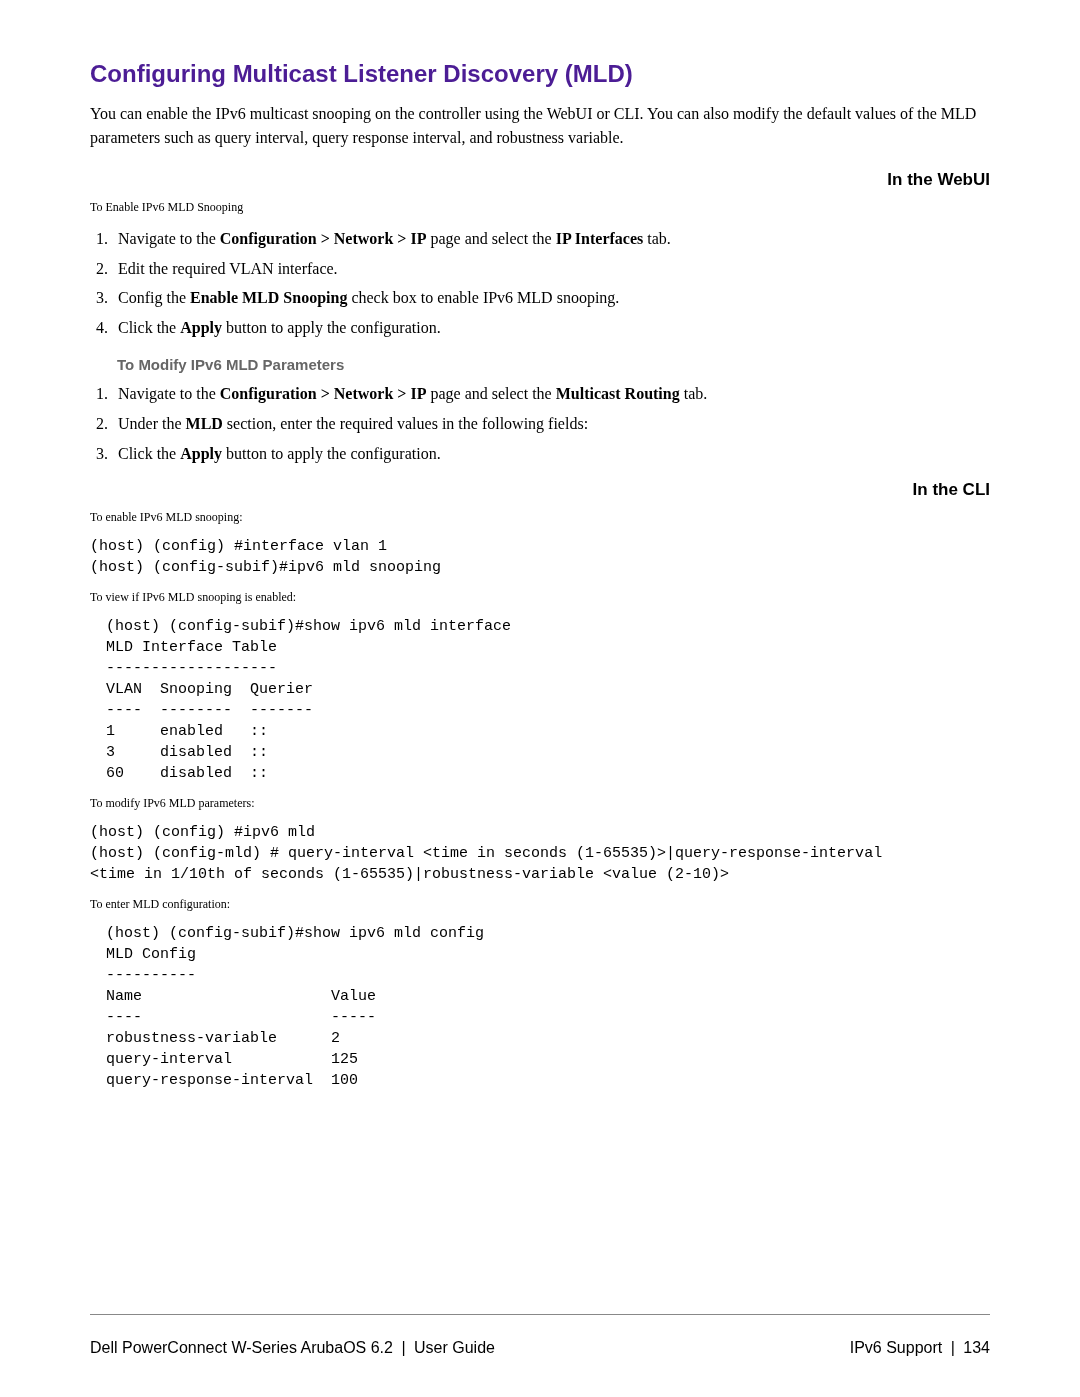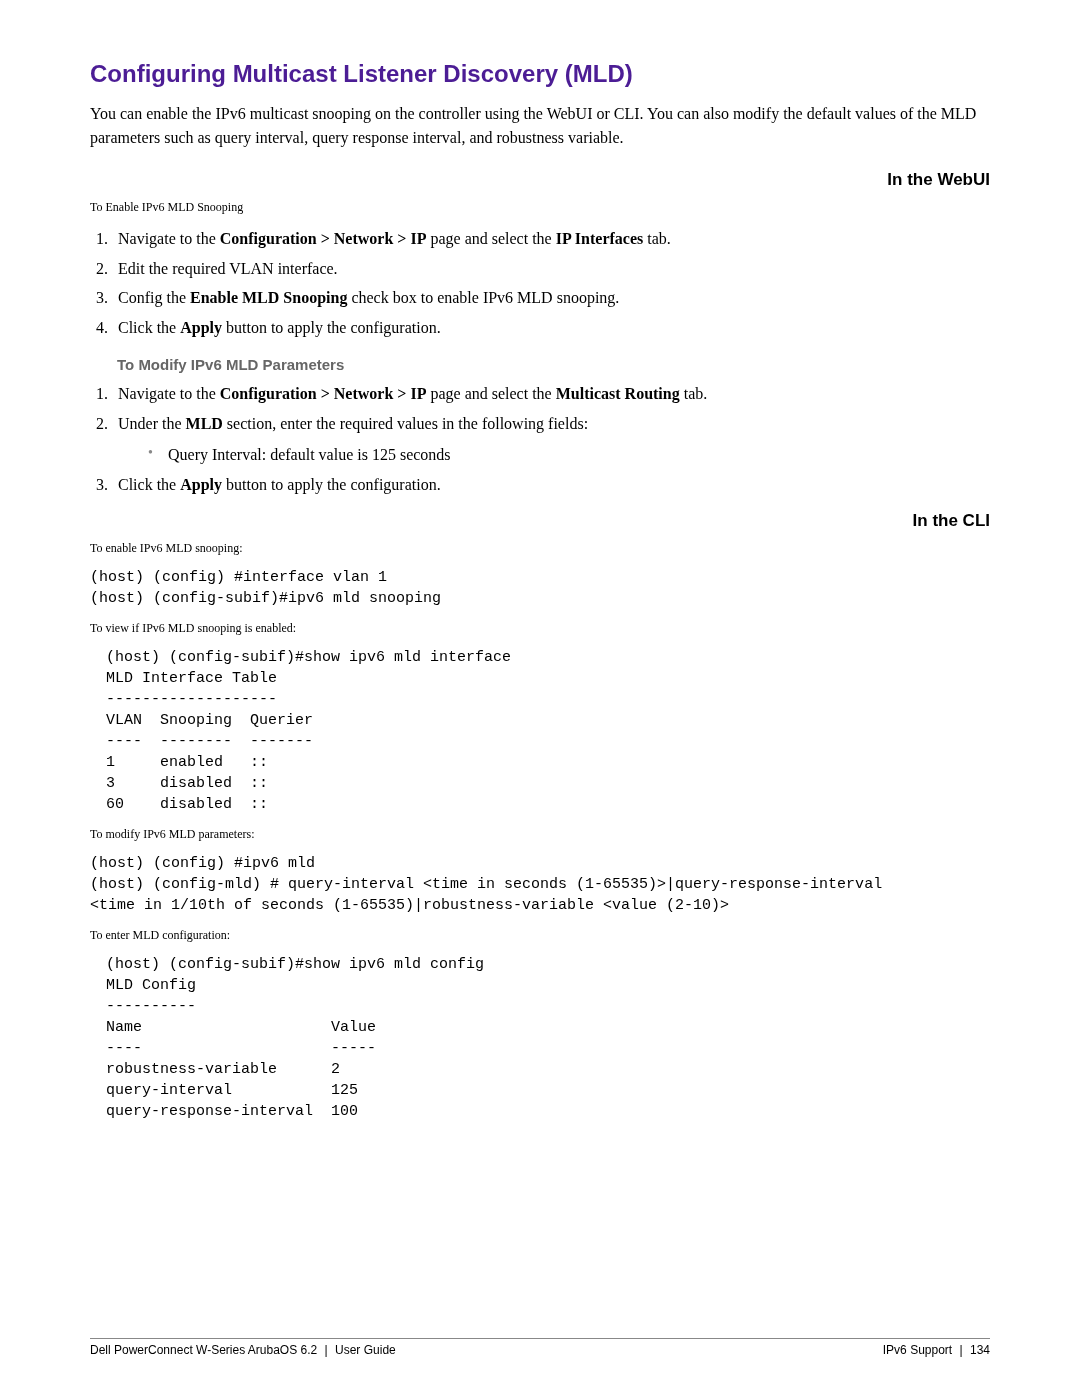--- a/index.html
+++ b/index.html
@@ -86,25 +86,25 @@
     }
     pre.code.indented {
       margin-left: 16px;
     }
     .footer {
       position: absolute;
       bottom: 40px;
       left: 90px;
       right: 90px;
       border-top: 1px solid #888;
-      padding-top: 4px;
+      padding-top: 24px;
       display: flex;
       justify-content: space-between;
       font-family: Arial, Helvetica, sans-serif;
-      font-size: 12px;
+      font-size: 16px;
       color: #000;
     }
     .footer-sep { margin: 0 4px; }
   </style>
 </head>
 <body>
 
 <h1 class="main-heading">Configuring Multicast Listener Discovery (MLD)</h1>
 
 <p class="intro">You can enable the IPv6 multicast snooping on the controller using the WebUI or CLI. You can also modify the default values of the MLD parameters such as query interval, query response interval, and robustness variable.</p>
@@ -127,21 +127,20 @@
 
 <h3 class="minor-heading">To Modify IPv6 MLD Parameters</h3>
 
 <ol>
   <li>
     <span>Navigate to the </span><span class="bold">Configuration &gt; Network &gt; IP</span><span> page and select the </span><span class="bold">Multicast Routing</span><span> tab.</span>
   </li>
   <li>
     <span>Under the </span><span class="bold">MLD</span><span> section, enter the required values in the following fields:</span>
     <ul class="bullets">
-      <li>Query Interval: default value is 125 seconds</li>
     </ul>
   </li>
   <li>
     <span>Click the </span><span class="bold">Apply</span><span> button to apply the configuration.</span>
   </li>
 </ol>
 
 <h2 class="sub-heading">In the CLI</h2>
 
 <p class="lead">To enable IPv6 MLD snooping:</p>

